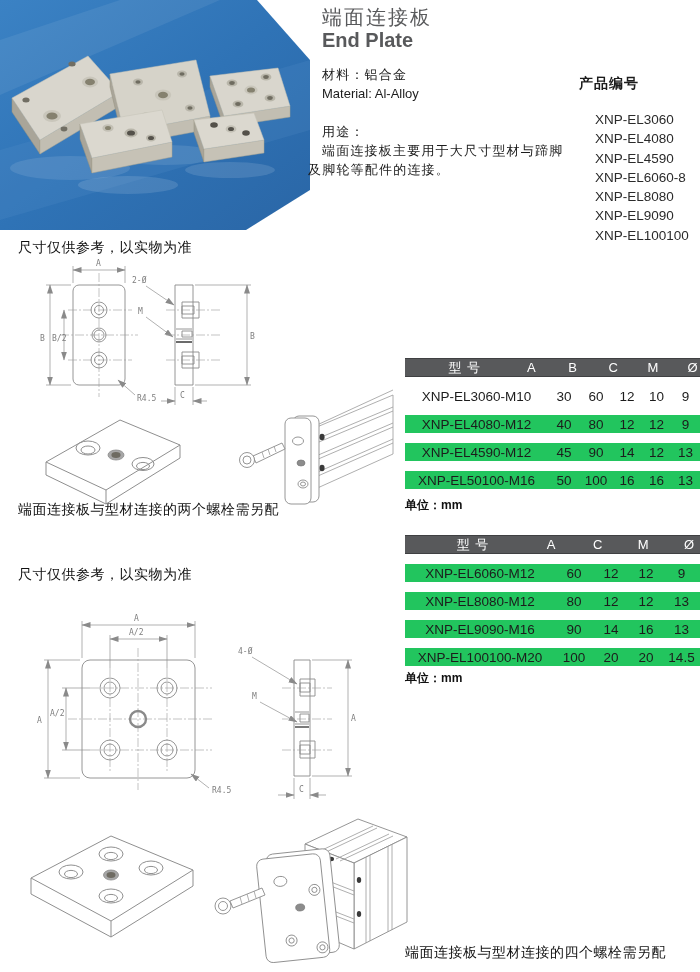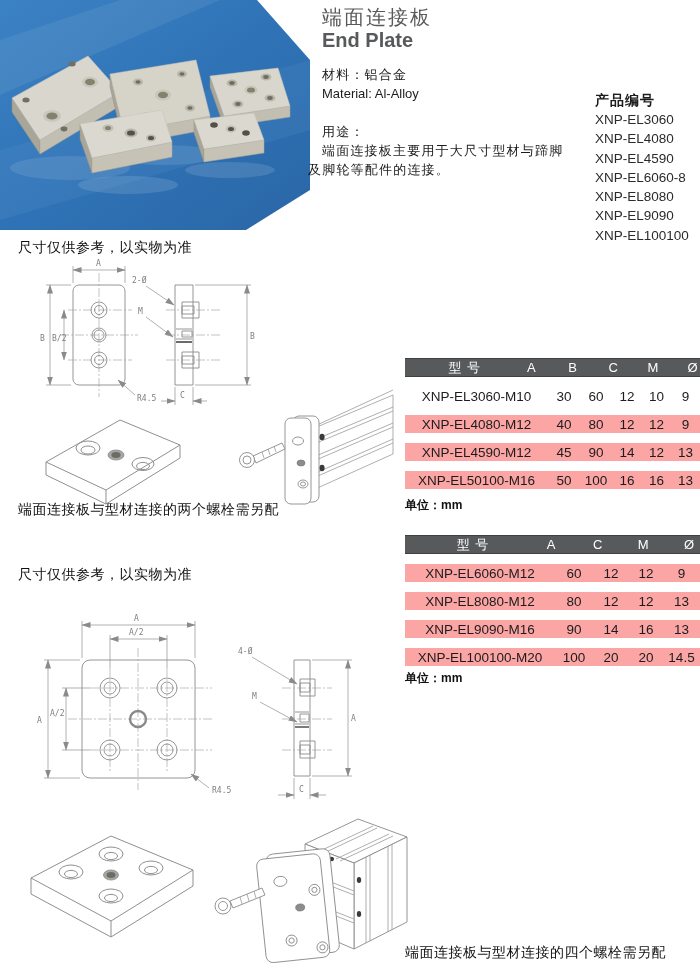--- a/index.html
+++ b/index.html
@@ -5,31 +5,31 @@
   html,body{margin:0;padding:0;background:#ffffff;}
   .page{position:relative;width:700px;height:972px;background:#ffffff;overflow:hidden;
         font-family:"Liberation Sans",sans-serif;color:#1c1c1c;}
   .abs{position:absolute;}
 
   
   .title-cn{left:322px;top:4px;font-size:20px;letter-spacing:2px;color:#58595b;font-family:Liberation Serif, serif;}
   .title-en{left:322px;top:29px;font-size:20px;font-weight:bold;color:#58595b;}
   .body13{font-size:13px;line-height:18px;color:#1c1c1c;}
   .cjk{letter-spacing:1.2px;}
-  .codes-title{left:595px;top:75px;font-size:14px;font-weight:bold;letter-spacing:1px;margin-top:17px;}
+  .codes-title{left:579px;top:75px;font-size:14px;font-weight:bold;letter-spacing:1px;}
   .codes{left:595px;top:110px;font-size:13.5px;line-height:19.3px;color:#2b2b2b;}
 
   .note14{font-size:14px;letter-spacing:0.5px;color:#111;}
 
   
   .spec-table{position:absolute;left:405px;width:295px;font-size:13.5px;}
   .thead{display:flex;align-items:center;height:17px;background:#58595b;color:#ffffff;
          border-top:1px solid #3f4042;border-bottom:1px solid #3f4042;}
   .hc{text-align:center;font-size:13px;letter-spacing:1px;padding-left:26px;}
-  .trow{display:flex;align-items:center;height:18px;margin-top:10px;background:#fca5a5;}
+  .trow{display:flex;align-items:center;height:18px;margin-top:10px;background:#22c55e;}
   .trow.plain{background:#ffffff;}
   .mc{text-align:center;white-space:nowrap;}
   .nc{text-align:center;}
   .unit{font-size:12px;font-weight:bold;color:#111;}
 
   
   .ln{fill:none;stroke:#8a8a8a;stroke-width:0.9;stroke-linejoin:round;}
   .lnf{fill:#ffffff;stroke:#8a8a8a;stroke-width:0.9;stroke-linejoin:round;}
   .cl{fill:none;stroke:#9b9b9b;stroke-width:0.6;stroke-dasharray:9 2 2 2;}
   .dim{fill:none;stroke:#8f8f8f;stroke-width:0.7;}

